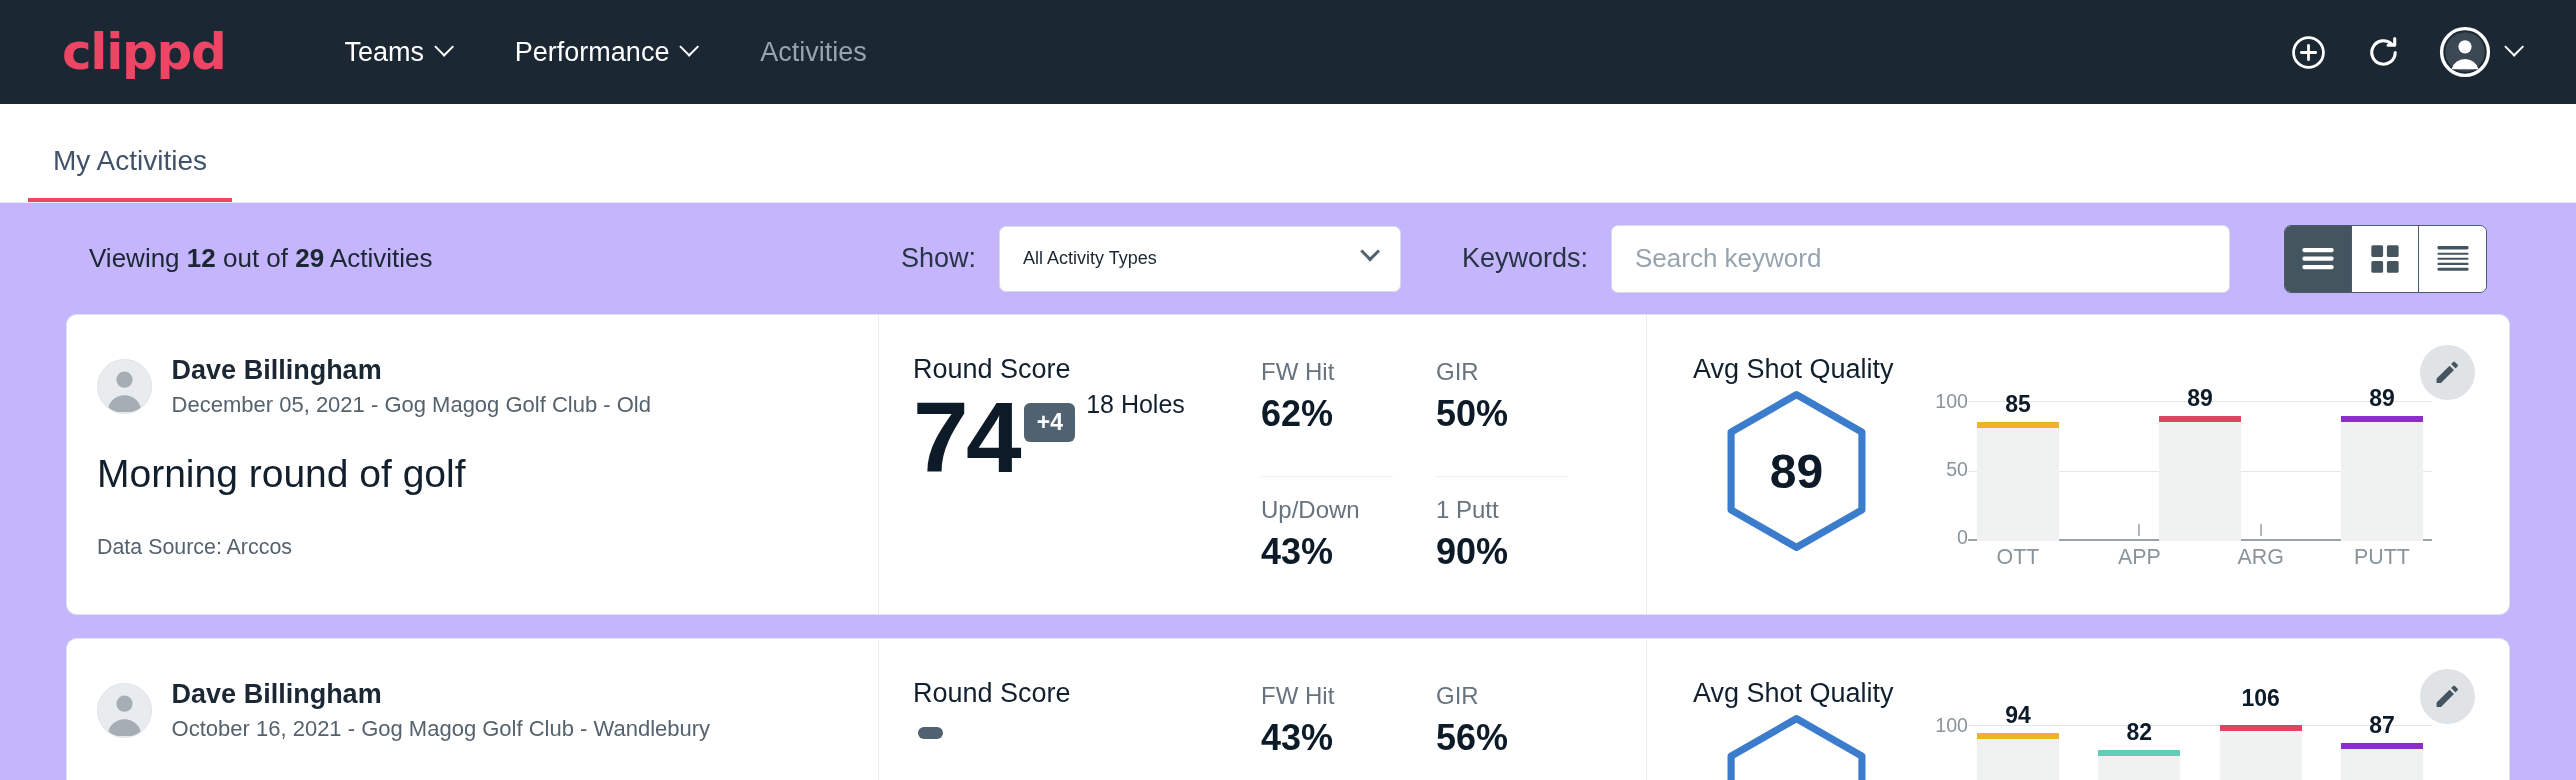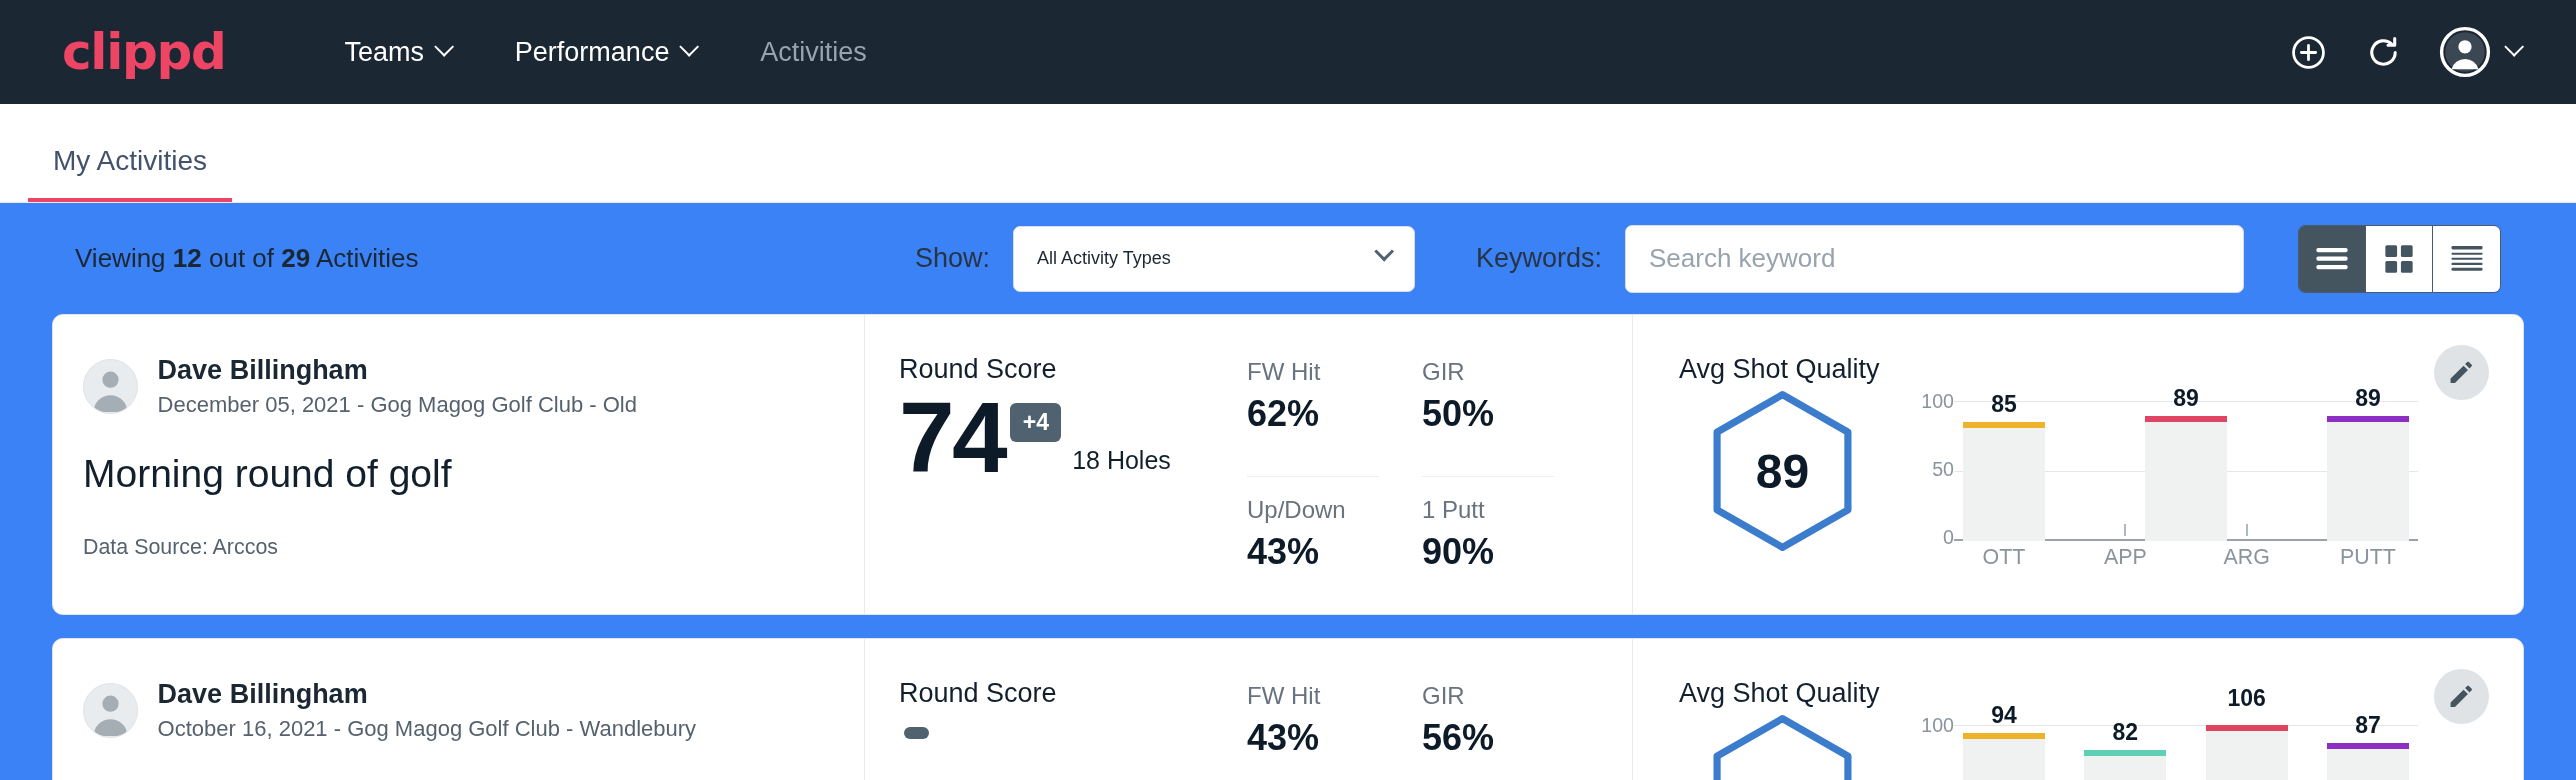--- a/index.html
+++ b/index.html
@@ -69,23 +69,23 @@
   .tab {
     font-size: 28px;
     color: #42526b;
     padding: 0 25px 21.4px 25px;
     border-bottom: 4.5px solid #ef4565;
     cursor: pointer;
   }
 
   
   .content {
-    background: #3b82f6;
+    background: #c4b5fd;
     height: 578px;
-    padding: 0 52px;
+    padding: 0 66px;
   }
 
   
   .filterrow {
     height: 111px;
     display: flex;
     align-items: center;
     padding: 0 23px;
   }
   .viewing {
@@ -190,21 +190,21 @@
   .card-src { font-size: 21.4px; color: #55626e; margin-top: 39px; }
 
   .card-mid {
     width: 768px;
     padding: 39px 0 0 34px;
     border-right: 0.9px solid #e8ebee;
     display: flex;
   }
   .score-block { width: 348px; }
   .blk-title { font-size: 27px; color: #12202e; }
-  .score-line { display: flex; align-items: flex-end; margin-top: 5.4px; }
+  .score-line { display: flex; align-items: flex-start; margin-top: 5.4px; }
   .score-num {
     font-size: 100px;
     font-weight: 700;
     color: #0d1b28;
     line-height: 0.95;
     letter-spacing: -2.7px;
   }
   .score-badge {
     background: #50616f;
     color: #ffffff;

